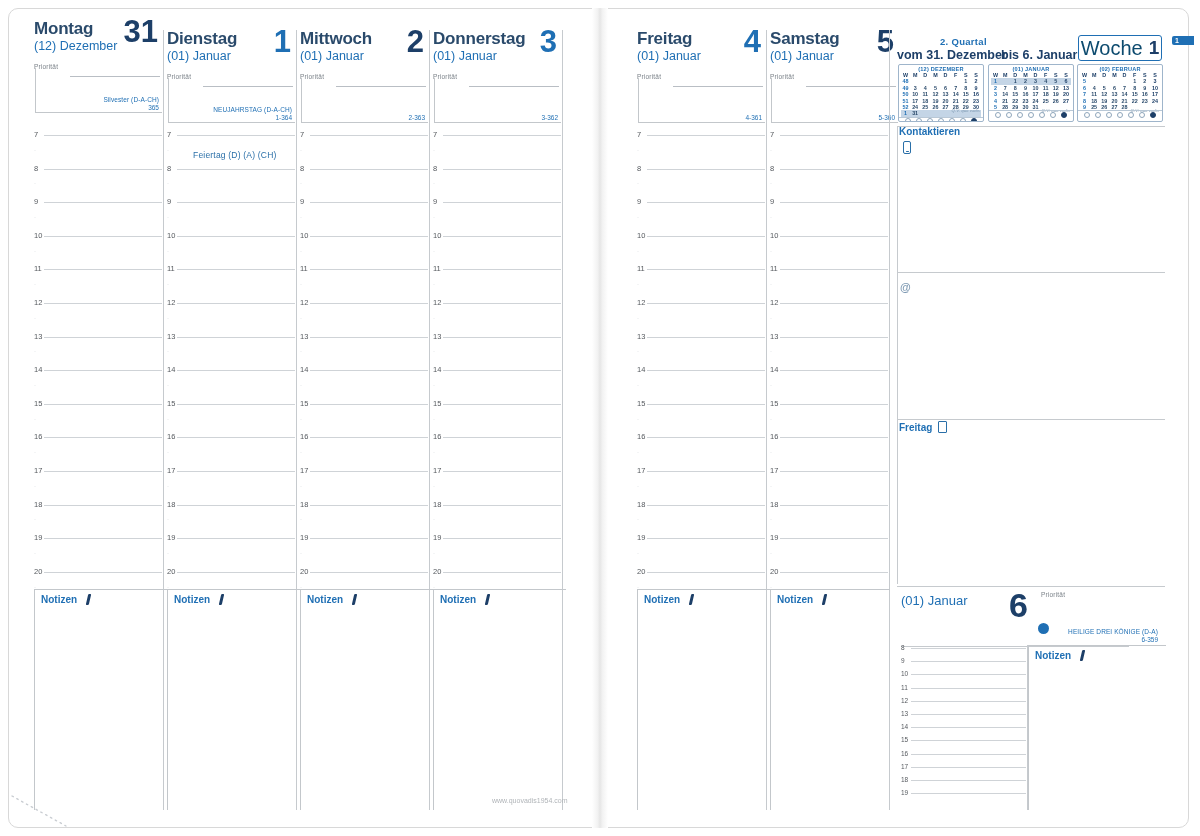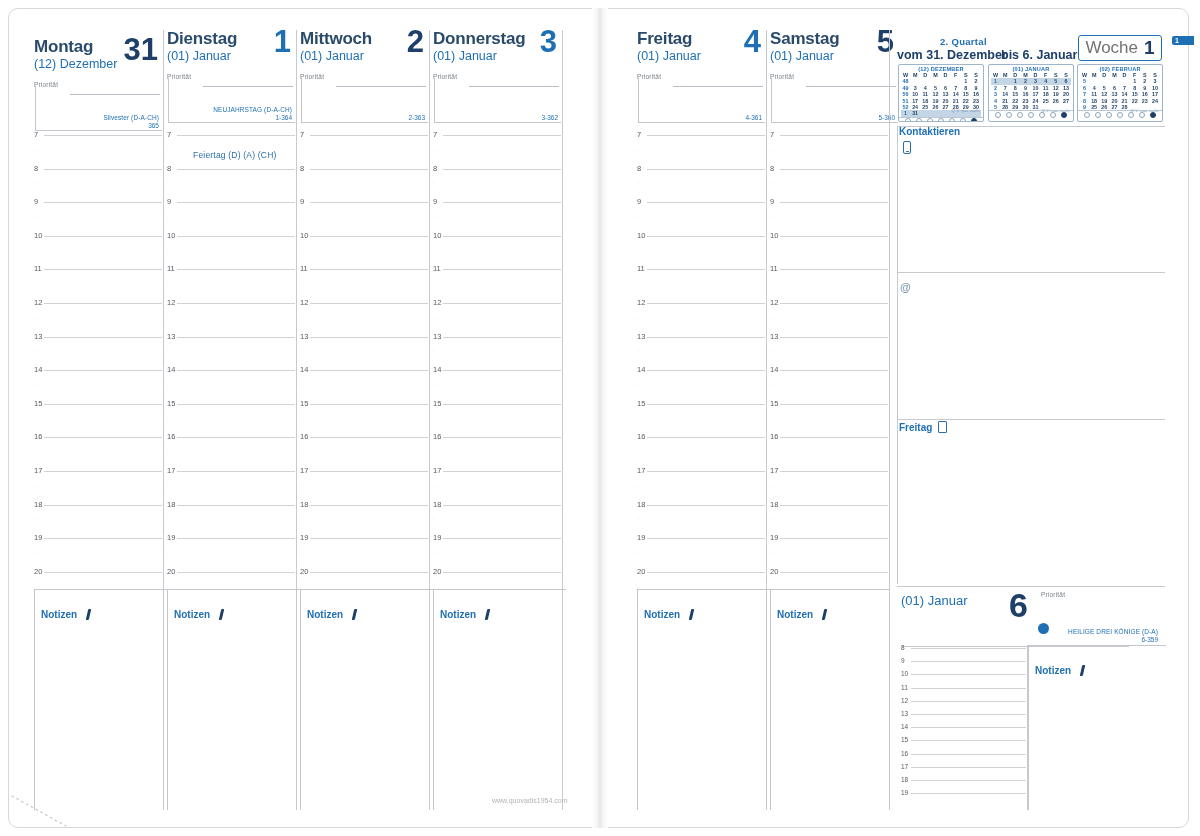--- a/index.html
+++ b/index.html
@@ -96,21 +96,21 @@
 
   
   .notizen {
     position:absolute;
     border-left:1px solid #c3c7cb;
     border-top:1px solid #c3c7cb;
   }
   .notizen .ntitle{
     font-size:10px; color:#1f6fb4; font-weight:600;
     padding:4px 0 0 6px;
-    display:flex; align-items:center; gap:7px;margin-top:15px;
+    display:flex; align-items:center; gap:7px;
   }
   .pen { display:inline-block; width:9px; height:11px; position:relative; }
   .pen:before{
     content:""; position:absolute; left:3px; top:0;
     width:3px; height:11px; background:#1d3f68;
     transform:skewX(-13deg); border-radius:1px;
   }
 
   
   .quarter-title{
@@ -118,21 +118,21 @@
     letter-spacing:.3px;
   }
   .quarter-range{
     position:absolute; font-size:12.5px; font-weight:bold; color:#1d3f68;
   }
   .wochebox{
     position:absolute; border:1px solid #1f6fb4; border-radius:3px;
     display:flex; align-items:center; justify-content:center; gap:6px;
     background:#fff;
   }
-  .wochebox .wlabel{ font-size:17px; color:#737373; }
+  .wochebox .wlabel{ font-size:20px; color:#0c4a6e; }
   .wochebox .wnum{ font-size:19px; font-weight:bold; color:#1d3f68; }
   .weektab{
     position:absolute; background:#1f6fb4; border-radius:2px 0 0 2px;
     color:#fff; font-size:7px; font-weight:bold;
     display:flex; align-items:center; justify-content:flex-start;
     padding-left:3px;
   }
 
   
   .minical{
@@ -205,21 +205,21 @@
 </style>
 </head>
 <body>
 
 <div id="page">
 
   <div class="sheet left"></div>
   <div class="sheet right"></div>
   <div class="spine"></div>
 
-  <div class="daycol" style="left:34px;top:38px;width:130px;">
+  <div class="daycol" style="left:34px;top:20px;width:130px;">
     <div class="dayhead">
       <div class="dayname">Montag</div>
       <div class="daymonth">(12) Dezember</div>
       <div class="daynum dark">31</div>
       <div class="prio">Priorität</div>
       <div class="prio-rule"></div>
       <div class="priobox"></div>
       <div class="holiday">Silvester (D-A-CH)</div>
       <div class="daycount">365</div>
     </div>

